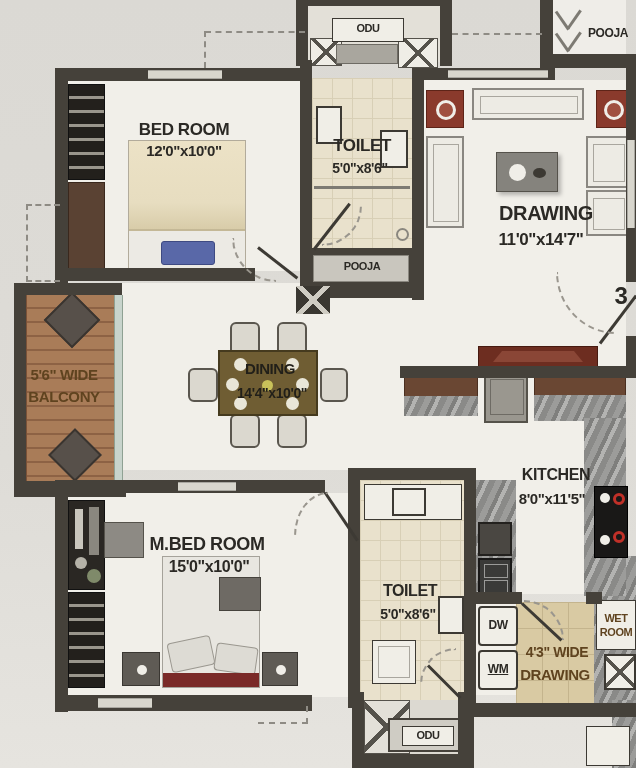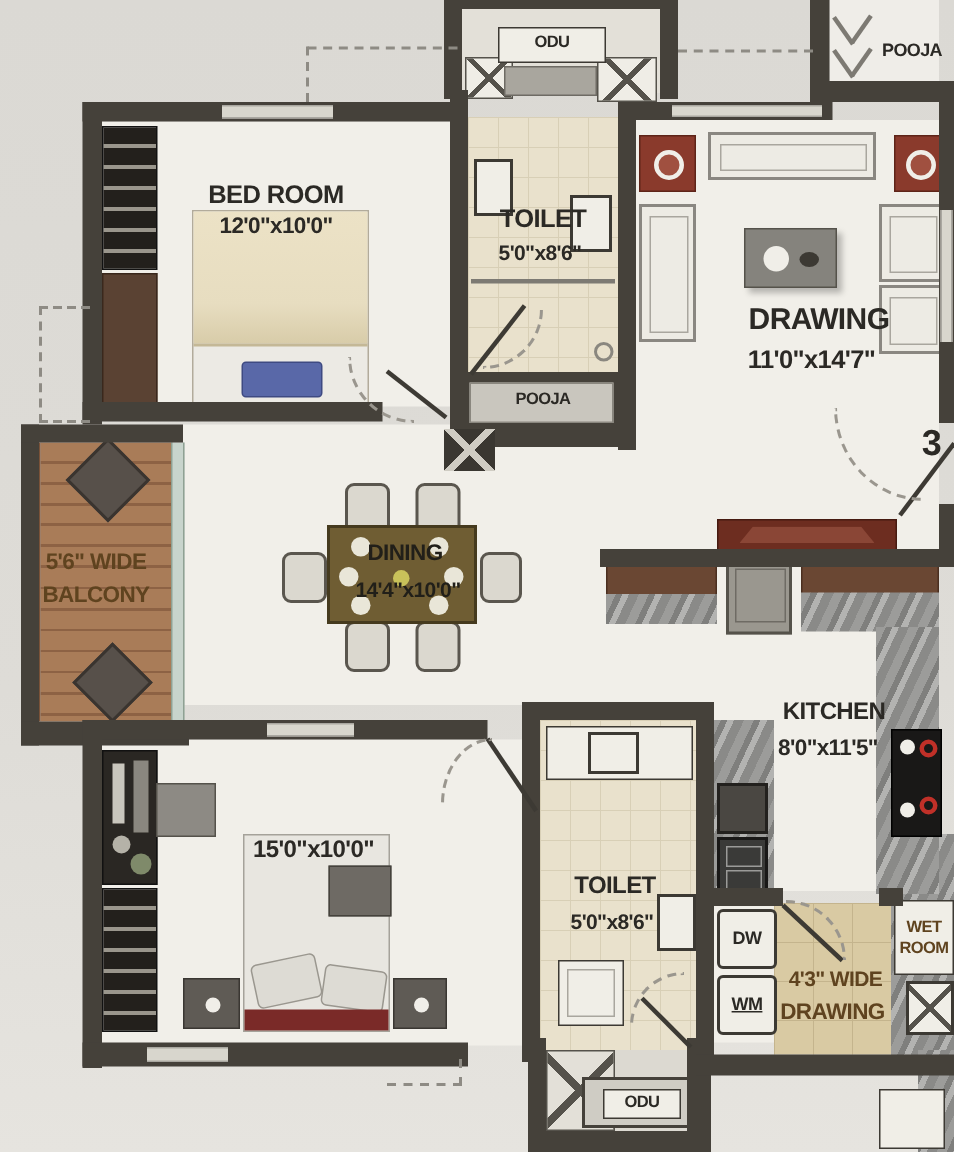--- a/index.html
+++ b/index.html
@@ -247,20 +247,21 @@
   <div class="lbl" style="left:368px;top:22px;font-size:11px;">ODU</div>
   <div class="lbl" style="left:608px;top:26px;font-size:12px;">POOJA</div>
   <div class="lbl" style="left:546px;top:202px;font-size:20px;">DRAWING</div>
   <div class="lbl" style="left:541px;top:230px;font-size:17px;">11'0"x14'7"</div>
   <div class="lbl lbl-brown" style="left:64px;top:366px;font-size:15px;">5'6" WIDE</div>
   <div class="lbl lbl-brown" style="left:64px;top:388px;font-size:15px;">BALCONY</div>
   <div class="lbl" style="left:270px;top:360px;font-size:15px;color:#211f19;">DINING</div>
   <div class="lbl" style="left:272px;top:385px;font-size:14px;color:#211f19;">14'4"x10'0"</div>
   <div class="lbl" style="left:556px;top:466px;font-size:16px;">KITCHEN</div>
   <div class="lbl" style="left:552px;top:490px;font-size:15px;">8'0"x11'5"</div>
+  <div class="lbl" style="left:207px;top:534px;font-size:18px;">M.BED ROOM</div>
   <div class="lbl" style="left:209px;top:558px;font-size:16px;">15'0"x10'0"</div>
   <div class="lbl" style="left:410px;top:582px;font-size:16px;">TOILET</div>
   <div class="lbl" style="left:408px;top:606px;font-size:14px;">5'0"x8'6"</div>
   <div class="lbl" style="left:498px;top:618px;font-size:12px;">DW</div>
   <div class="lbl" style="left:498px;top:662px;font-size:12px;text-decoration:underline;">WM</div>
   <div class="lbl lbl-brown" style="left:557px;top:644px;font-size:14px;">4'3" WIDE</div>
   <div class="lbl lbl-brown" style="left:555px;top:666px;font-size:15px;">DRAWING</div>
   <div class="lbl lbl-brown" style="left:616px;top:612px;font-size:11px;text-align:center;">WET</div>
   <div class="lbl lbl-brown" style="left:616px;top:626px;font-size:11px;">ROOM</div>
   <div class="lbl" style="left:428px;top:729px;font-size:11px;">ODU</div>

